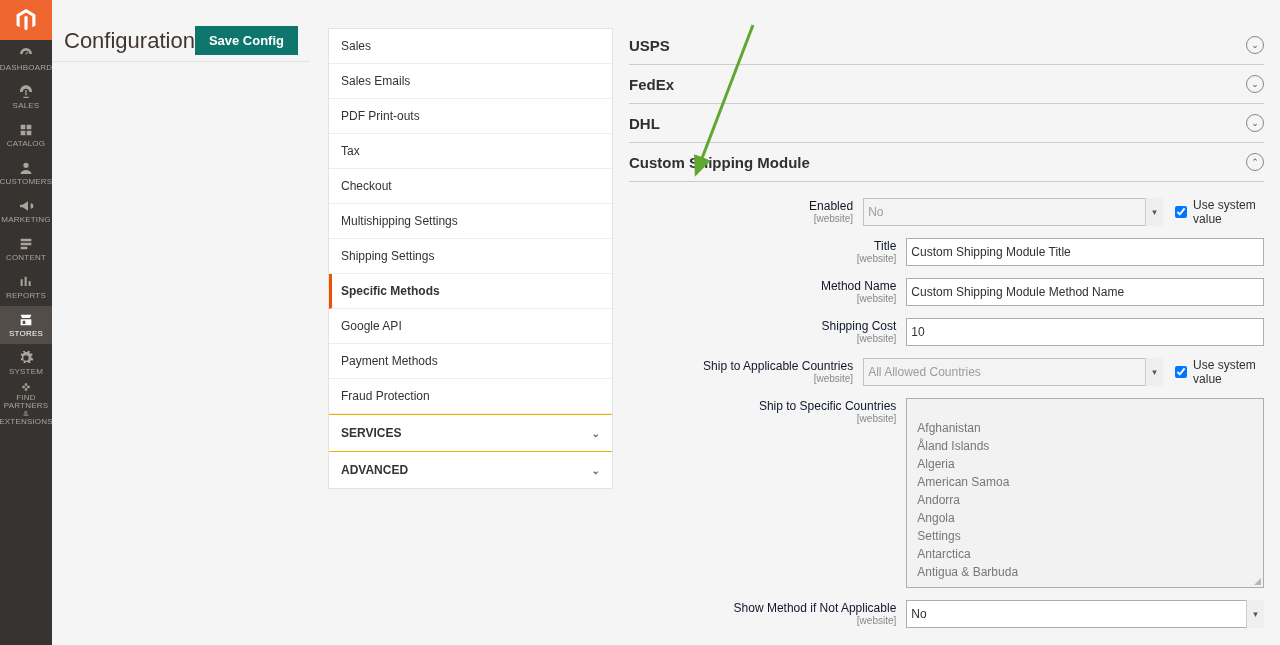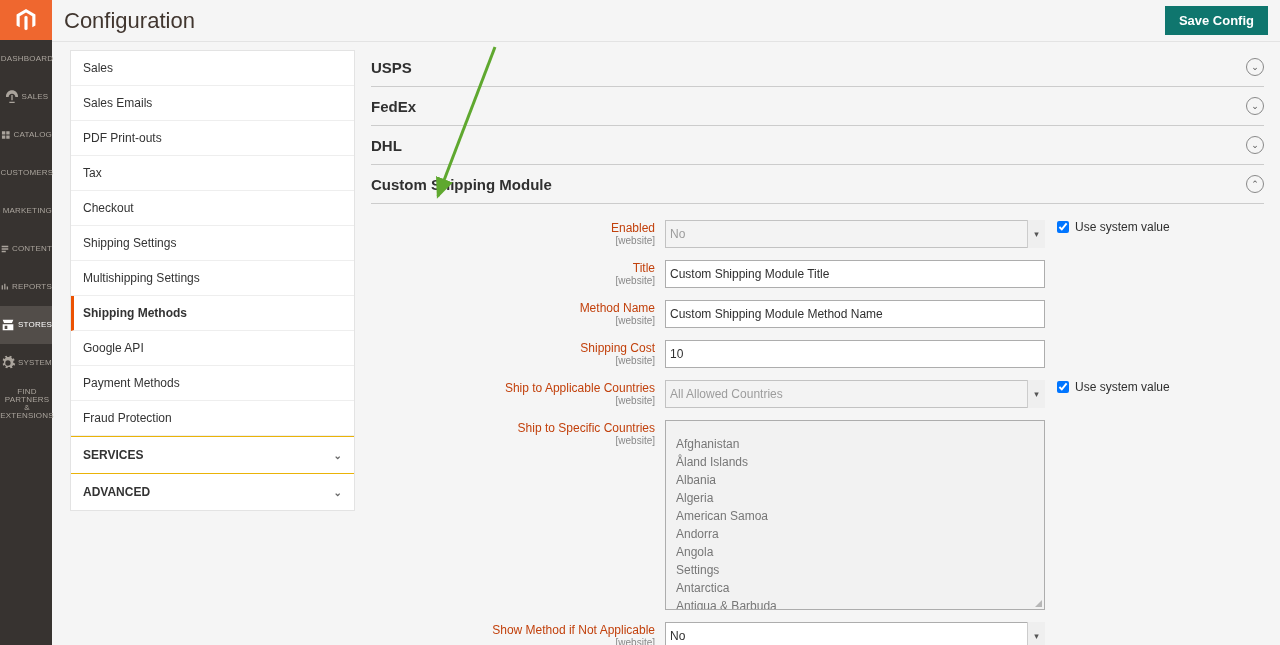--- a/index.html
+++ b/index.html
@@ -3,28 +3,28 @@
 <meta charset="utf-8">
 <style>
 * { box-sizing: border-box; margin: 0; padding: 0; }
 body { font-family: 'Helvetica Neue', Helvetica, Arial, sans-serif; font-size: 13px; color: #333; background: #f5f5f5; overflow-x: hidden; }
 .app { display: flex; width: 1280px; height: 645px; position: relative; }
 
 
 .leftnav { width: 52px; background: #373330; display: flex; flex-direction: column; }
 .leftnav .logo { height: 40px; display: flex; align-items: center; justify-content: center; background: #ef672f; }
 .leftnav .logo svg { width: 20px; height: 22px; }
-.leftnav .item { display: flex; flex-direction: row; align-items: center; justify-content: center; height: 38px; cursor: pointer; color: #aaa49c; font-size: 8px; text-align: center; gap: 2px; }
+.leftnav .item { display: flex; flex-direction: column; align-items: center; justify-content: center; height: 38px; cursor: pointer; color: #aaa49c; font-size: 8px; text-align: center; gap: 2px; }
 .leftnav .item.active { background: #524d49; color: #fff; }
 .leftnav .item svg, .leftnav .item .glyph { width: 16px; height: 16px; fill: currentColor; display: flex; align-items: center; justify-content: center; }
 .leftnav .item .lbl { line-height: 1; letter-spacing: .2px; }
 .leftnav .item.tall { height: 44px; }
 
 
-.main { flex: 1; display: flex; flex-direction: column; overflow: hidden; }
+.main { flex: 1; display: flex; flex-direction: row; overflow: hidden; margin-top: 20px; }
 .header { height: 42px; display: flex; align-items: center; justify-content: space-between; padding: 0 12px; border-bottom: 1px solid #e3e3e3; background: #f5f5f5; }
 .header .title { font-size: 22px; font-weight: 300; color: #41362f; }
 .btn-primary { background: #0f766e; color: #fff; border: none; padding: 7px 14px; font-size: 13px; cursor: pointer; font-weight: 600; }
 
 .body { flex: 1; display: flex; overflow: hidden; }
 
 
 .sidebar { width: 303px; padding: 8px 0 0 18px; overflow-y: auto; }
 .tree { background: #fff; border: 1px solid #e3e3e3; }
 .tree .leaf { padding: 10px 12px; font-size: 12px; color: #333; cursor: pointer; border-bottom: 1px solid #eee; }
@@ -35,30 +35,30 @@
 
 
 .content { flex: 1; padding: 6px 16px 20px 16px; overflow-y: auto; position: relative; }
 .section-head { display: flex; justify-content: space-between; align-items: center; padding: 10px 0; border-bottom: 1px solid #ccc; cursor: pointer; }
 .section-head .name { font-size: 15px; font-weight: 600; color: #303030; }
 .section-head .tog { width: 18px; height: 18px; border: 1px solid #888; border-radius: 50%; display: flex; align-items: center; justify-content: center; font-size: 9px; color: #555; }
 
 .form { padding: 16px 0 0 0; }
 .row { display: flex; align-items: flex-start; margin-bottom: 12px; }
 .row .labelcol { width: 294px; text-align: right; padding-right: 10px; }
-.row .labelcol .lbl { font-size: 12px; color: #c2410c; }
+.row .labelcol .lbl { font-size: 12px; color: #0f172a; }
 .row .labelcol .scope { font-size: 10px; color: #888; display: block; }
 .row .fieldcol { width: 380px; }
 .row .extracol { padding-left: 12px; display: flex; align-items: center; gap: 6px; font-size: 12px; color: #303030; }
 input.txt, select.sel { width: 100%; height: 28px; border: 1px solid #adadad; padding: 0 4px; font-size: 12px; background: #fff; color: #303030; }
 select.sel, .selbox { appearance: none; -webkit-appearance: none; }
 .selwrap { position: relative; }
 .selwrap .arrow { position: absolute; right: 0; top: 0; width: 18px; height: 28px; border-left: 1px solid #ccc; background: #efefef; display: flex; align-items: center; justify-content: center; font-size: 9px; color: #555; pointer-events: none; }
 .disabled input, .disabled select, .disabled .multiselect { background: #f2f2f2; color: #777; }
-.multiselect { width: 100%; height: 190px; border: 1px solid #adadad; background: #fff; overflow-y: auto; padding: 14px 0; font-size: 12px; position: relative; }
+.multiselect { width: 100%; height: 190px; border: 1px solid #adadad; background: #fff; overflow-y: auto; padding: 20px 0; font-size: 12px; position: relative; }
 .multiselect .opt { padding: 2px 10px; color: #777; cursor: default; }
 .resize-handle { position: absolute; right: 2px; bottom: 2px; width: 10px; height: 10px; }
 .resize-handle::after { content: ''; position: absolute; right: 0; bottom: 0; width: 0; height: 0; border-left: 7px solid transparent; border-bottom: 7px solid #b7b7b7; }
 .chk { width: 12px; height: 12px; }
 
 
 .arrow-svg { position: absolute; top: 2px; left: 74px; pointer-events: none; }
 </style>
 </head>
 <body>
@@ -143,23 +143,23 @@
 
     <div class="body">
 
       <div class="sidebar">
         <div class="tree" id="tree">
             <div class="leaf">Sales</div>
             <div class="leaf">Sales Emails</div>
             <div class="leaf">PDF Print-outs</div>
             <div class="leaf">Tax</div>
             <div class="leaf">Checkout</div>
+            <div class="leaf">Multishipping Settings</div>
             <div class="leaf">Shipping Settings</div>
-            <div class="leaf">Multishipping Settings</div>
-            <div class="leaf active">Shipping Methods</div>
+            <div class="leaf active">Specific Methods</div>
             <div class="leaf">Google API</div>
             <div class="leaf">Payment Methods</div>
             <div class="leaf">Fraud Protection</div>
             <div class="group">
               <span>SERVICES</span>
               <span class="chev">⌄</span>
             </div>
             <div class="group">
               <span>ADVANCED</span>
               <span class="chev">⌄</span>
@@ -235,21 +235,20 @@
                 <span>Use system value</span>
               </div>
           </div>
 
           <div class="row disabled">
             <div class="labelcol"><span class="lbl">Ship to Specific Countries</span><span class="scope">[website]</span></div>
             <div class="fieldcol">
                 <div class="multiselect" id="countries">
                   <div class="opt">Afghanistan</div>
                   <div class="opt">Åland Islands</div>
-                  <div class="opt">Albania</div>
                   <div class="opt">Algeria</div>
                   <div class="opt">American Samoa</div>
                   <div class="opt">Andorra</div>
                   <div class="opt">Angola</div>
                   <div class="opt">Settings</div>
                   <div class="opt">Antarctica</div>
                   <div class="opt">Antigua &amp; Barbuda</div>
                   <div class="resize-handle"></div>
                 </div>
               </div>

